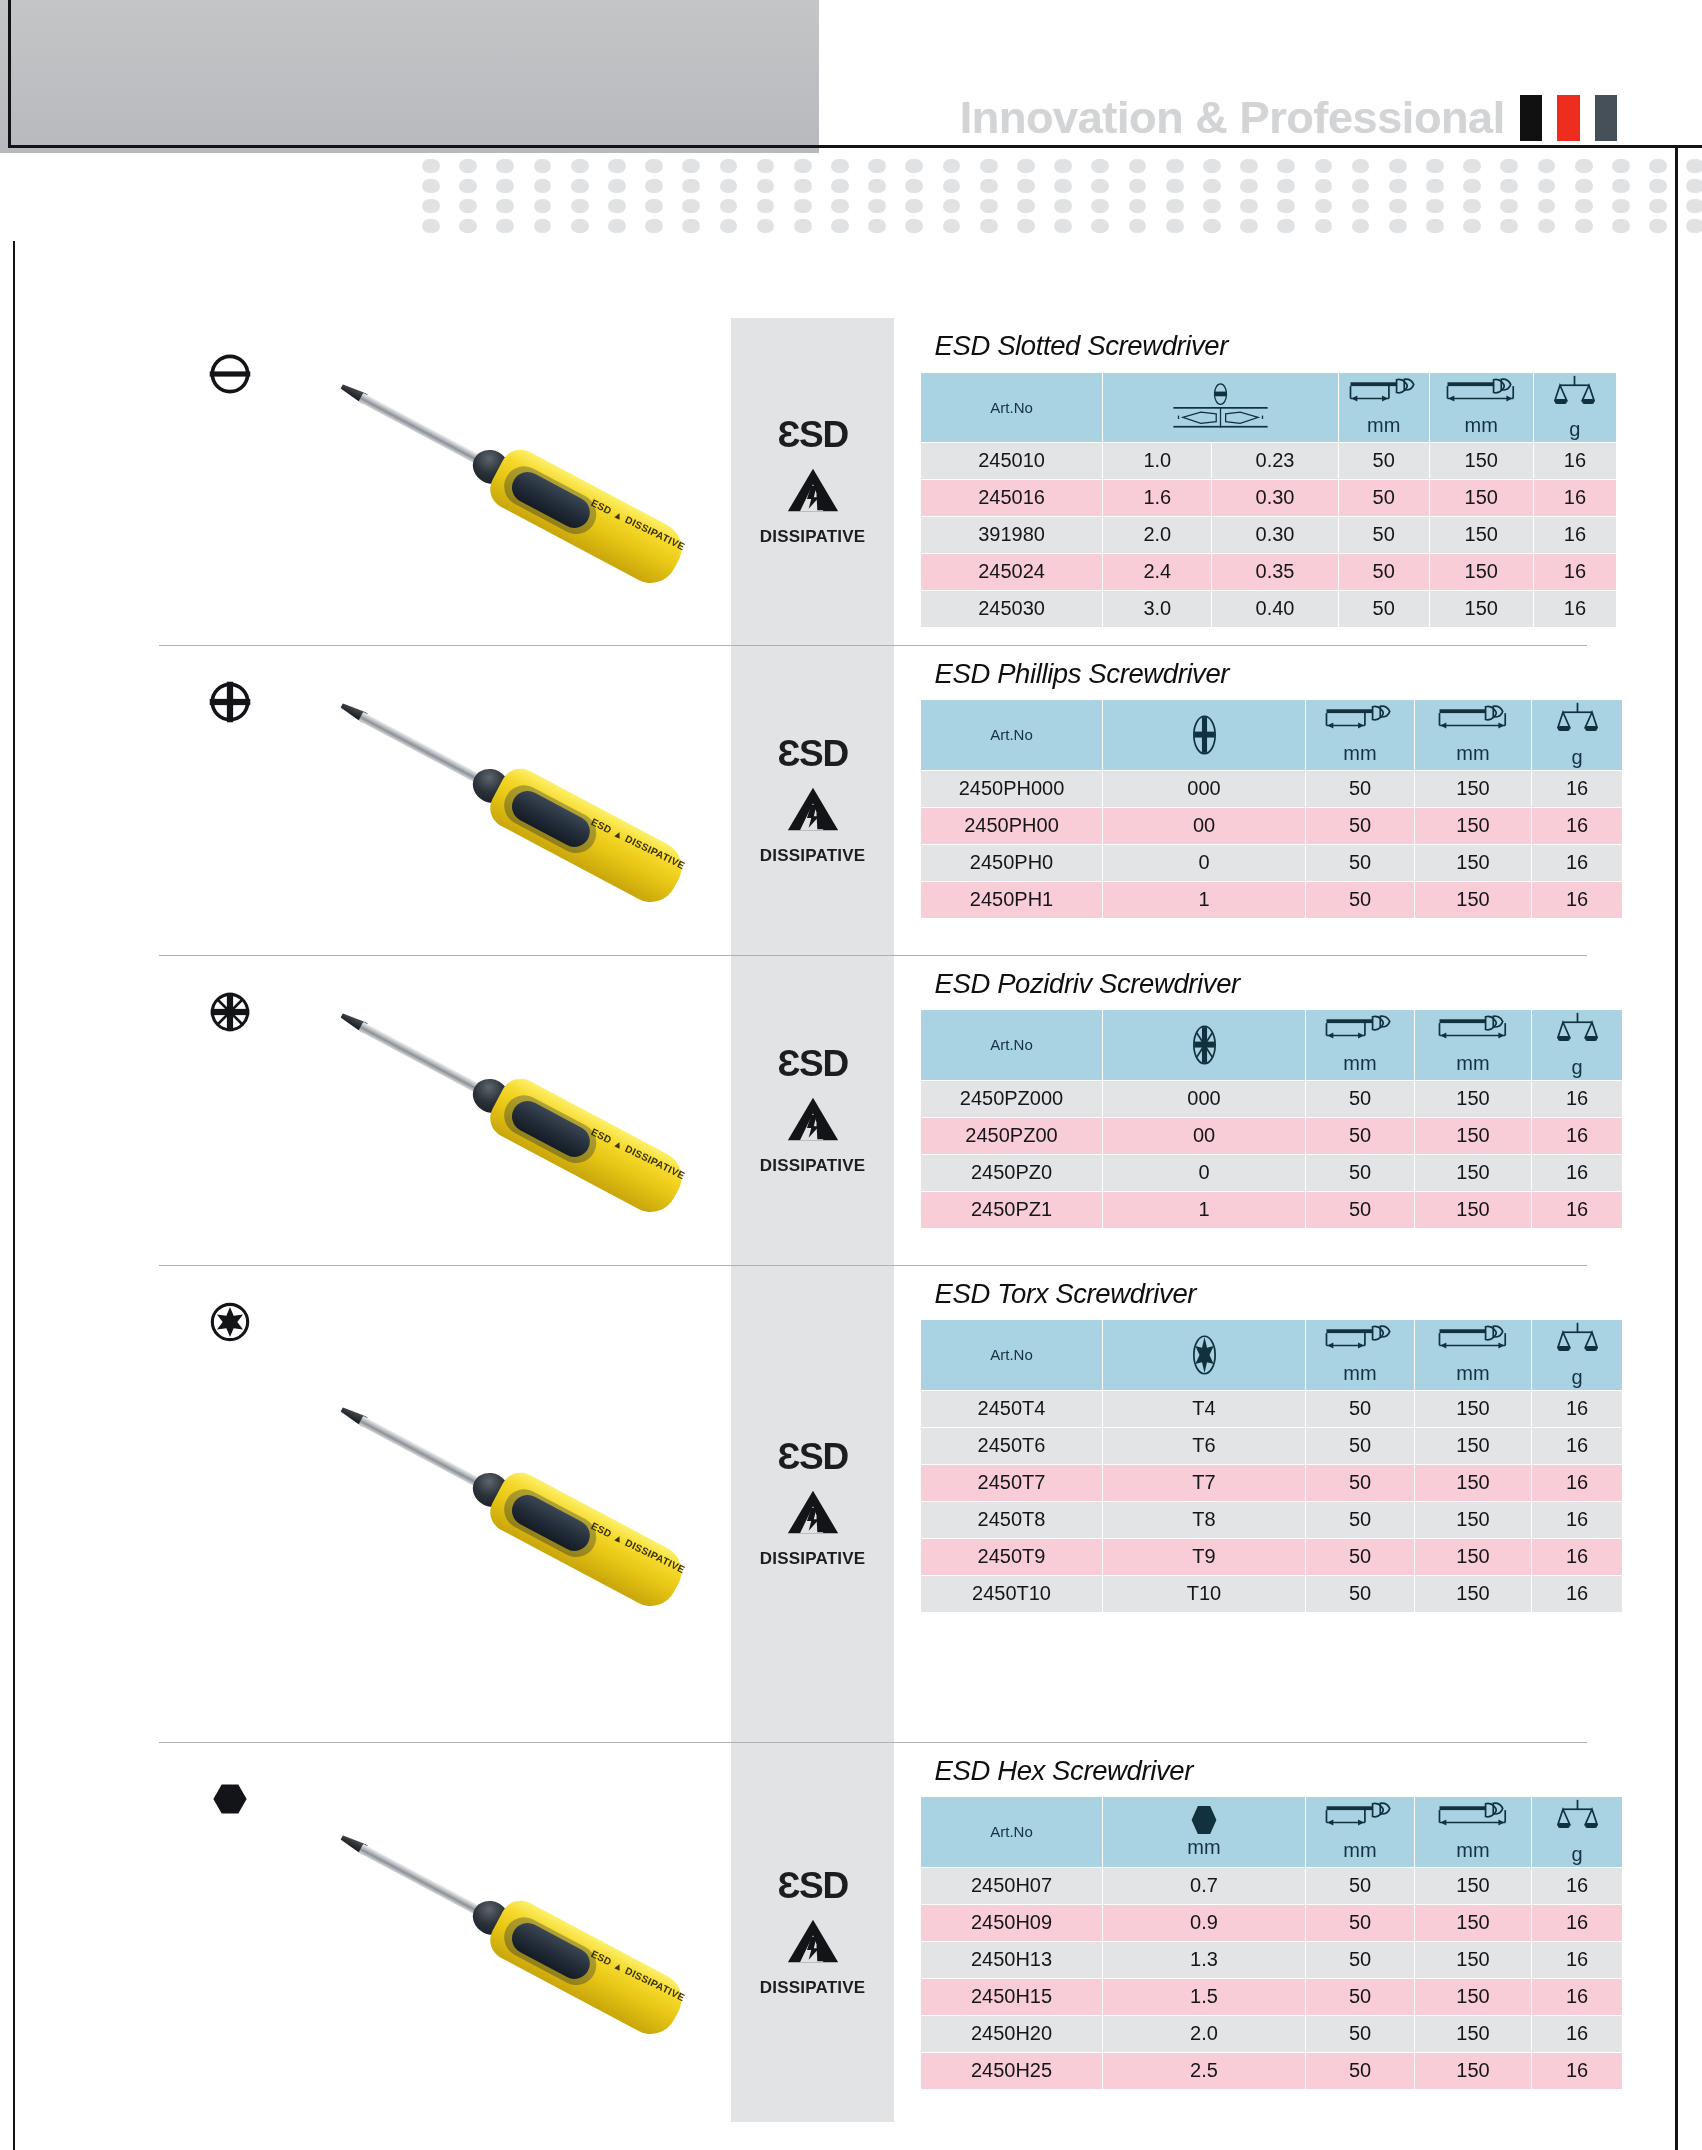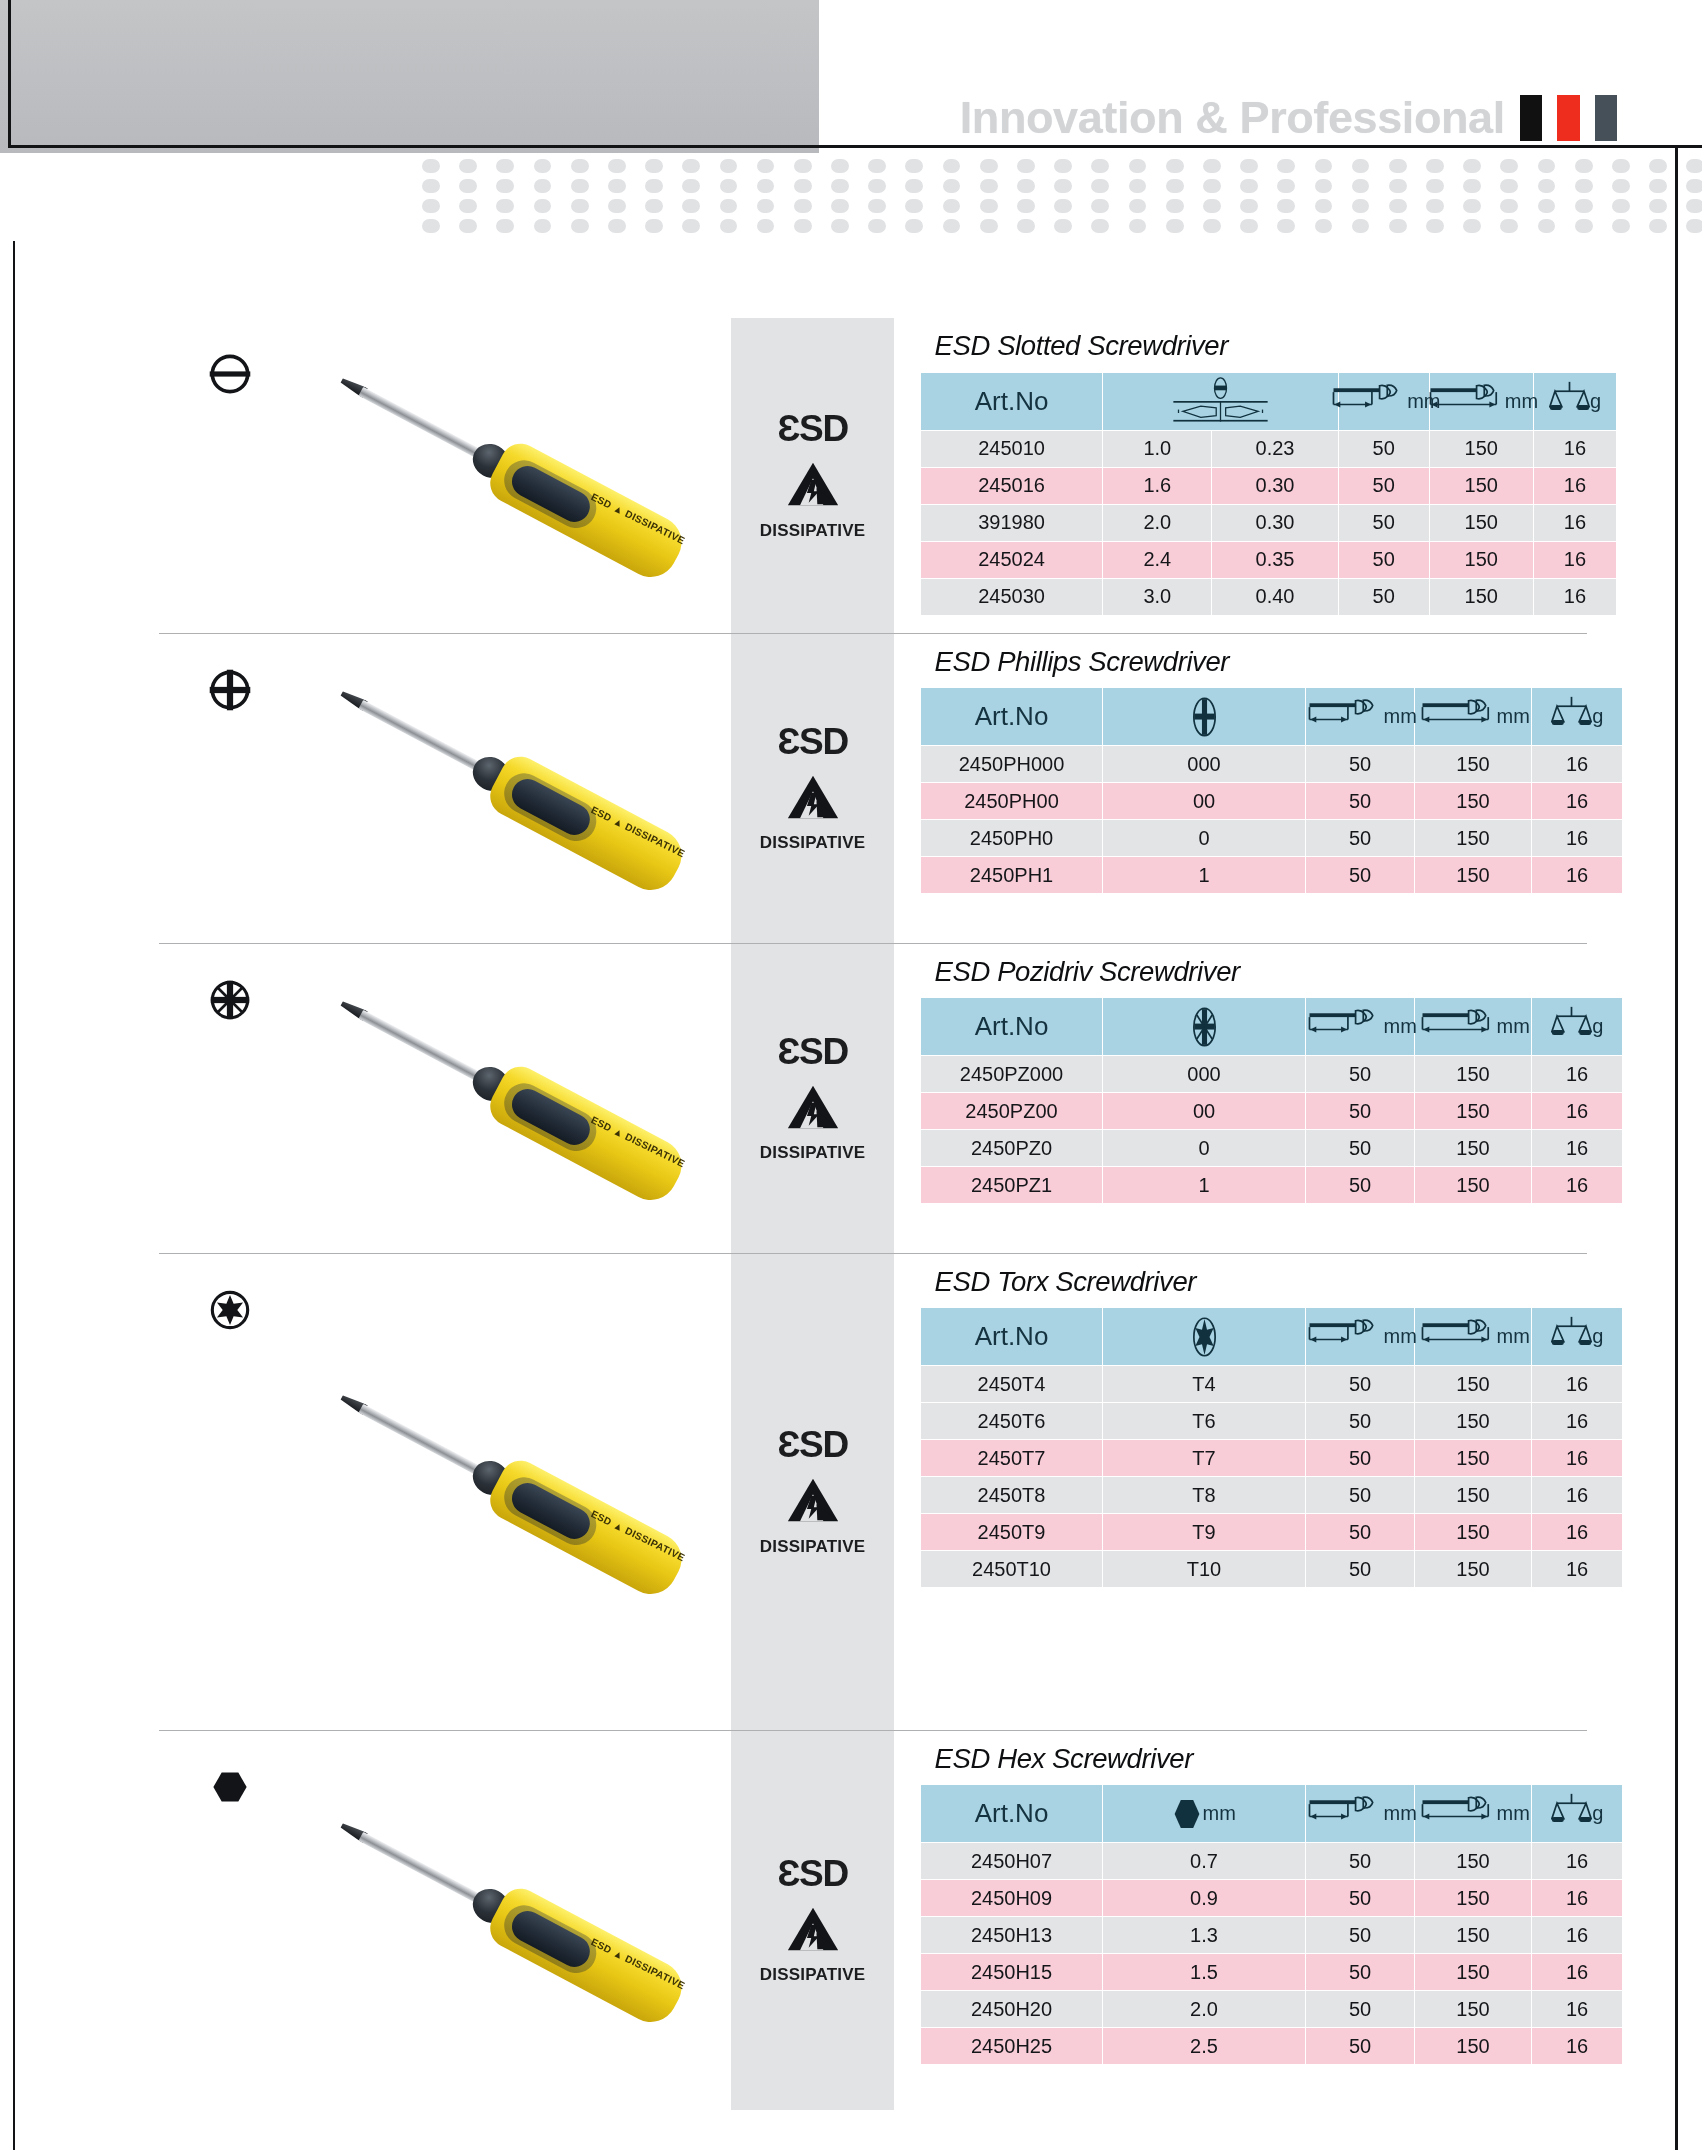--- a/index.html
+++ b/index.html
@@ -176,27 +176,27 @@
   }
   table.spec td {
     height:36px; text-align:center; vertical-align:middle;
     font-family:"Liberation Sans", sans-serif;
     font-size:20px; color:#141619;
   }
   tr.odd td { background:#e3e4e6; }
   tr.even td { background:#f9cdd7; }
   .th-text {
     font-family:"Liberation Sans", sans-serif;
-    font-size:26px; color:#14323f;
+    font-size:15px; color:#14323f;
   }
   .th-unit {
     font-family:"Liberation Sans", sans-serif;
     font-size:20px; color:#14323f; display:block; margin-top:0.9px;
   }
-  .th-stack { display:flex; flex-direction:row; align-items:center; justify-content:center; gap:0.4px; }
+  .th-stack { display:flex; flex-direction:column; align-items:center; justify-content:center; gap:0.4px; }
 </style>
 </head>
 <body>
 
 <div id="top-banner"></div>
 <div id="banner-rule-h"></div>
 <div id="banner-rule-v"></div>
 
 <div id="tagline-wrap">
   <span id="tagline">Innovation &amp; Professional</span>

